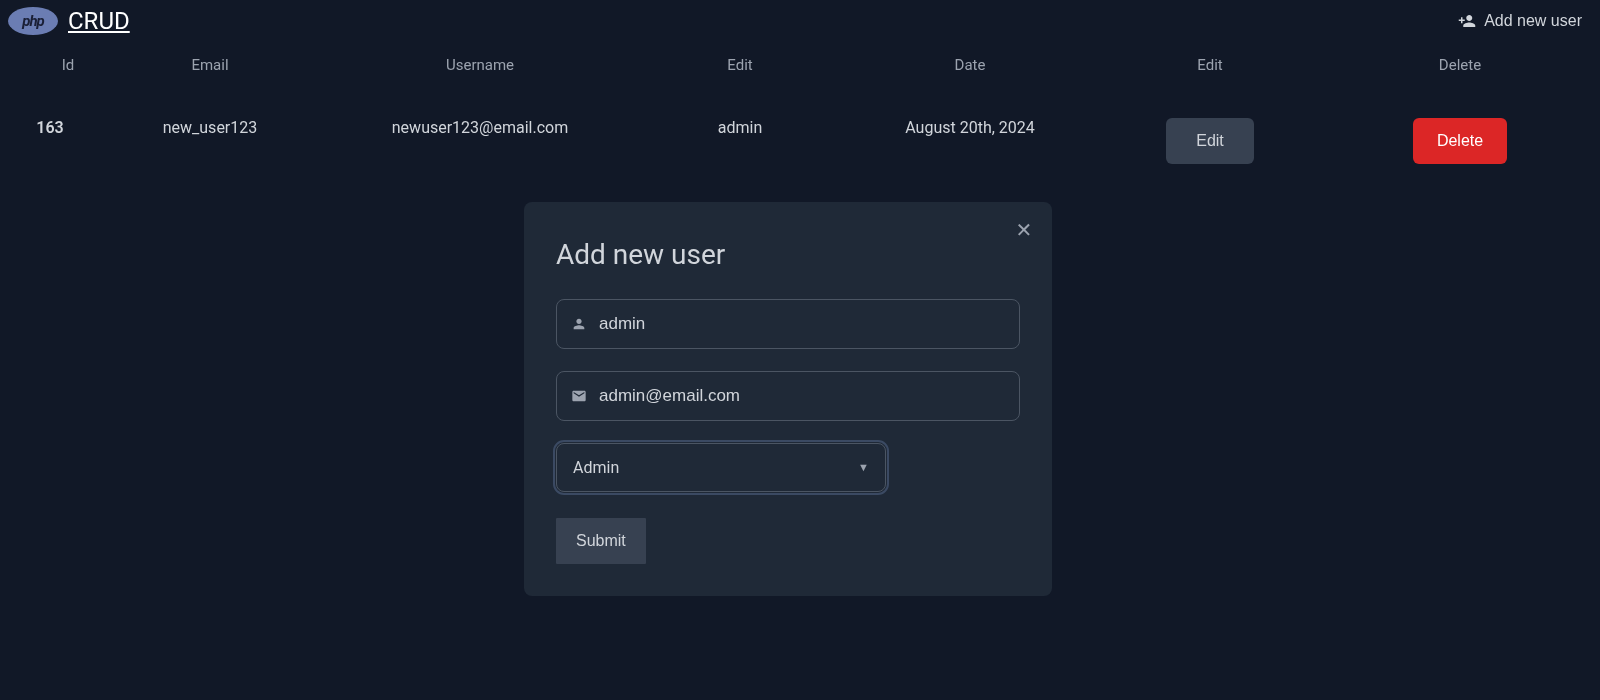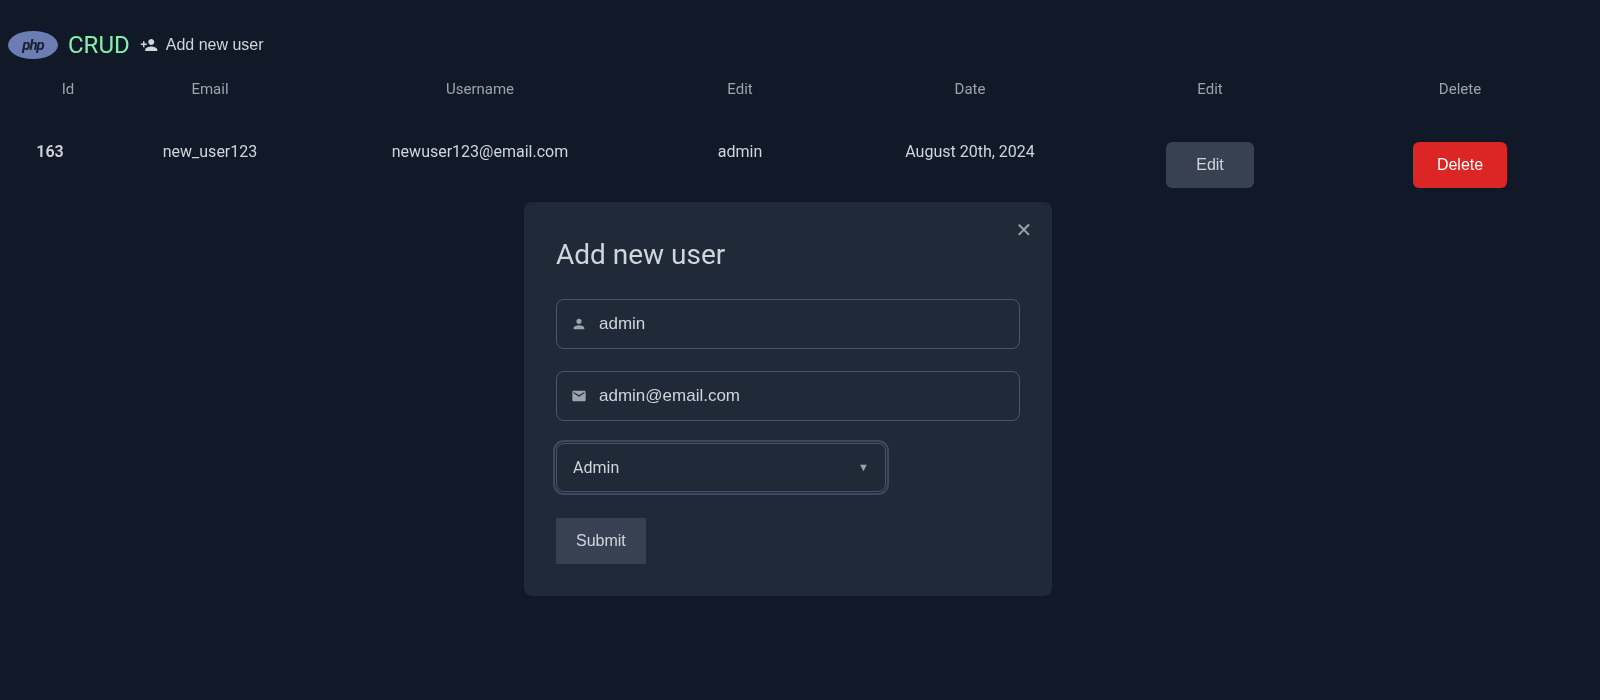--- a/index.html
+++ b/index.html
@@ -11,23 +11,23 @@
       width: 1600px;
       height: 700px;
       background-color: #111827;
       font-family: -apple-system, BlinkMacSystemFont, "Segoe UI", Roboto, sans-serif;
       color: #d1d5db;
       overflow: hidden;
     }
     .topbar {
       display: flex;
       align-items: center;
+      justify-content: space-between;
       padding: 4px 8px;
       height: 42px;
-      margin-top: 24px;
     }
     .topbar-left {
       display: flex;
       align-items: center;
       gap: 10px;
     }
     .php-logo {
       width: 50px;
       height: 28px;
       background: #6b7db3;
@@ -35,23 +35,24 @@
       display: flex;
       align-items: center;
       justify-content: center;
       color: #1a1f36;
       font-weight: 700;
       font-size: 15px;
       font-style: italic;
       letter-spacing: -1px;
     }
     .brand-title {
-      color: #86efac;
+      color: #ffffff;
       font-size: 24px;
       font-weight: 400;
+      text-decoration: underline;
     }
     .add-user-btn {
       background: transparent;
       border: none;
       color: #d1d5db;
       font-size: 16px;
       cursor: pointer;
       display: flex;
       align-items: center;
       gap: 8px;

